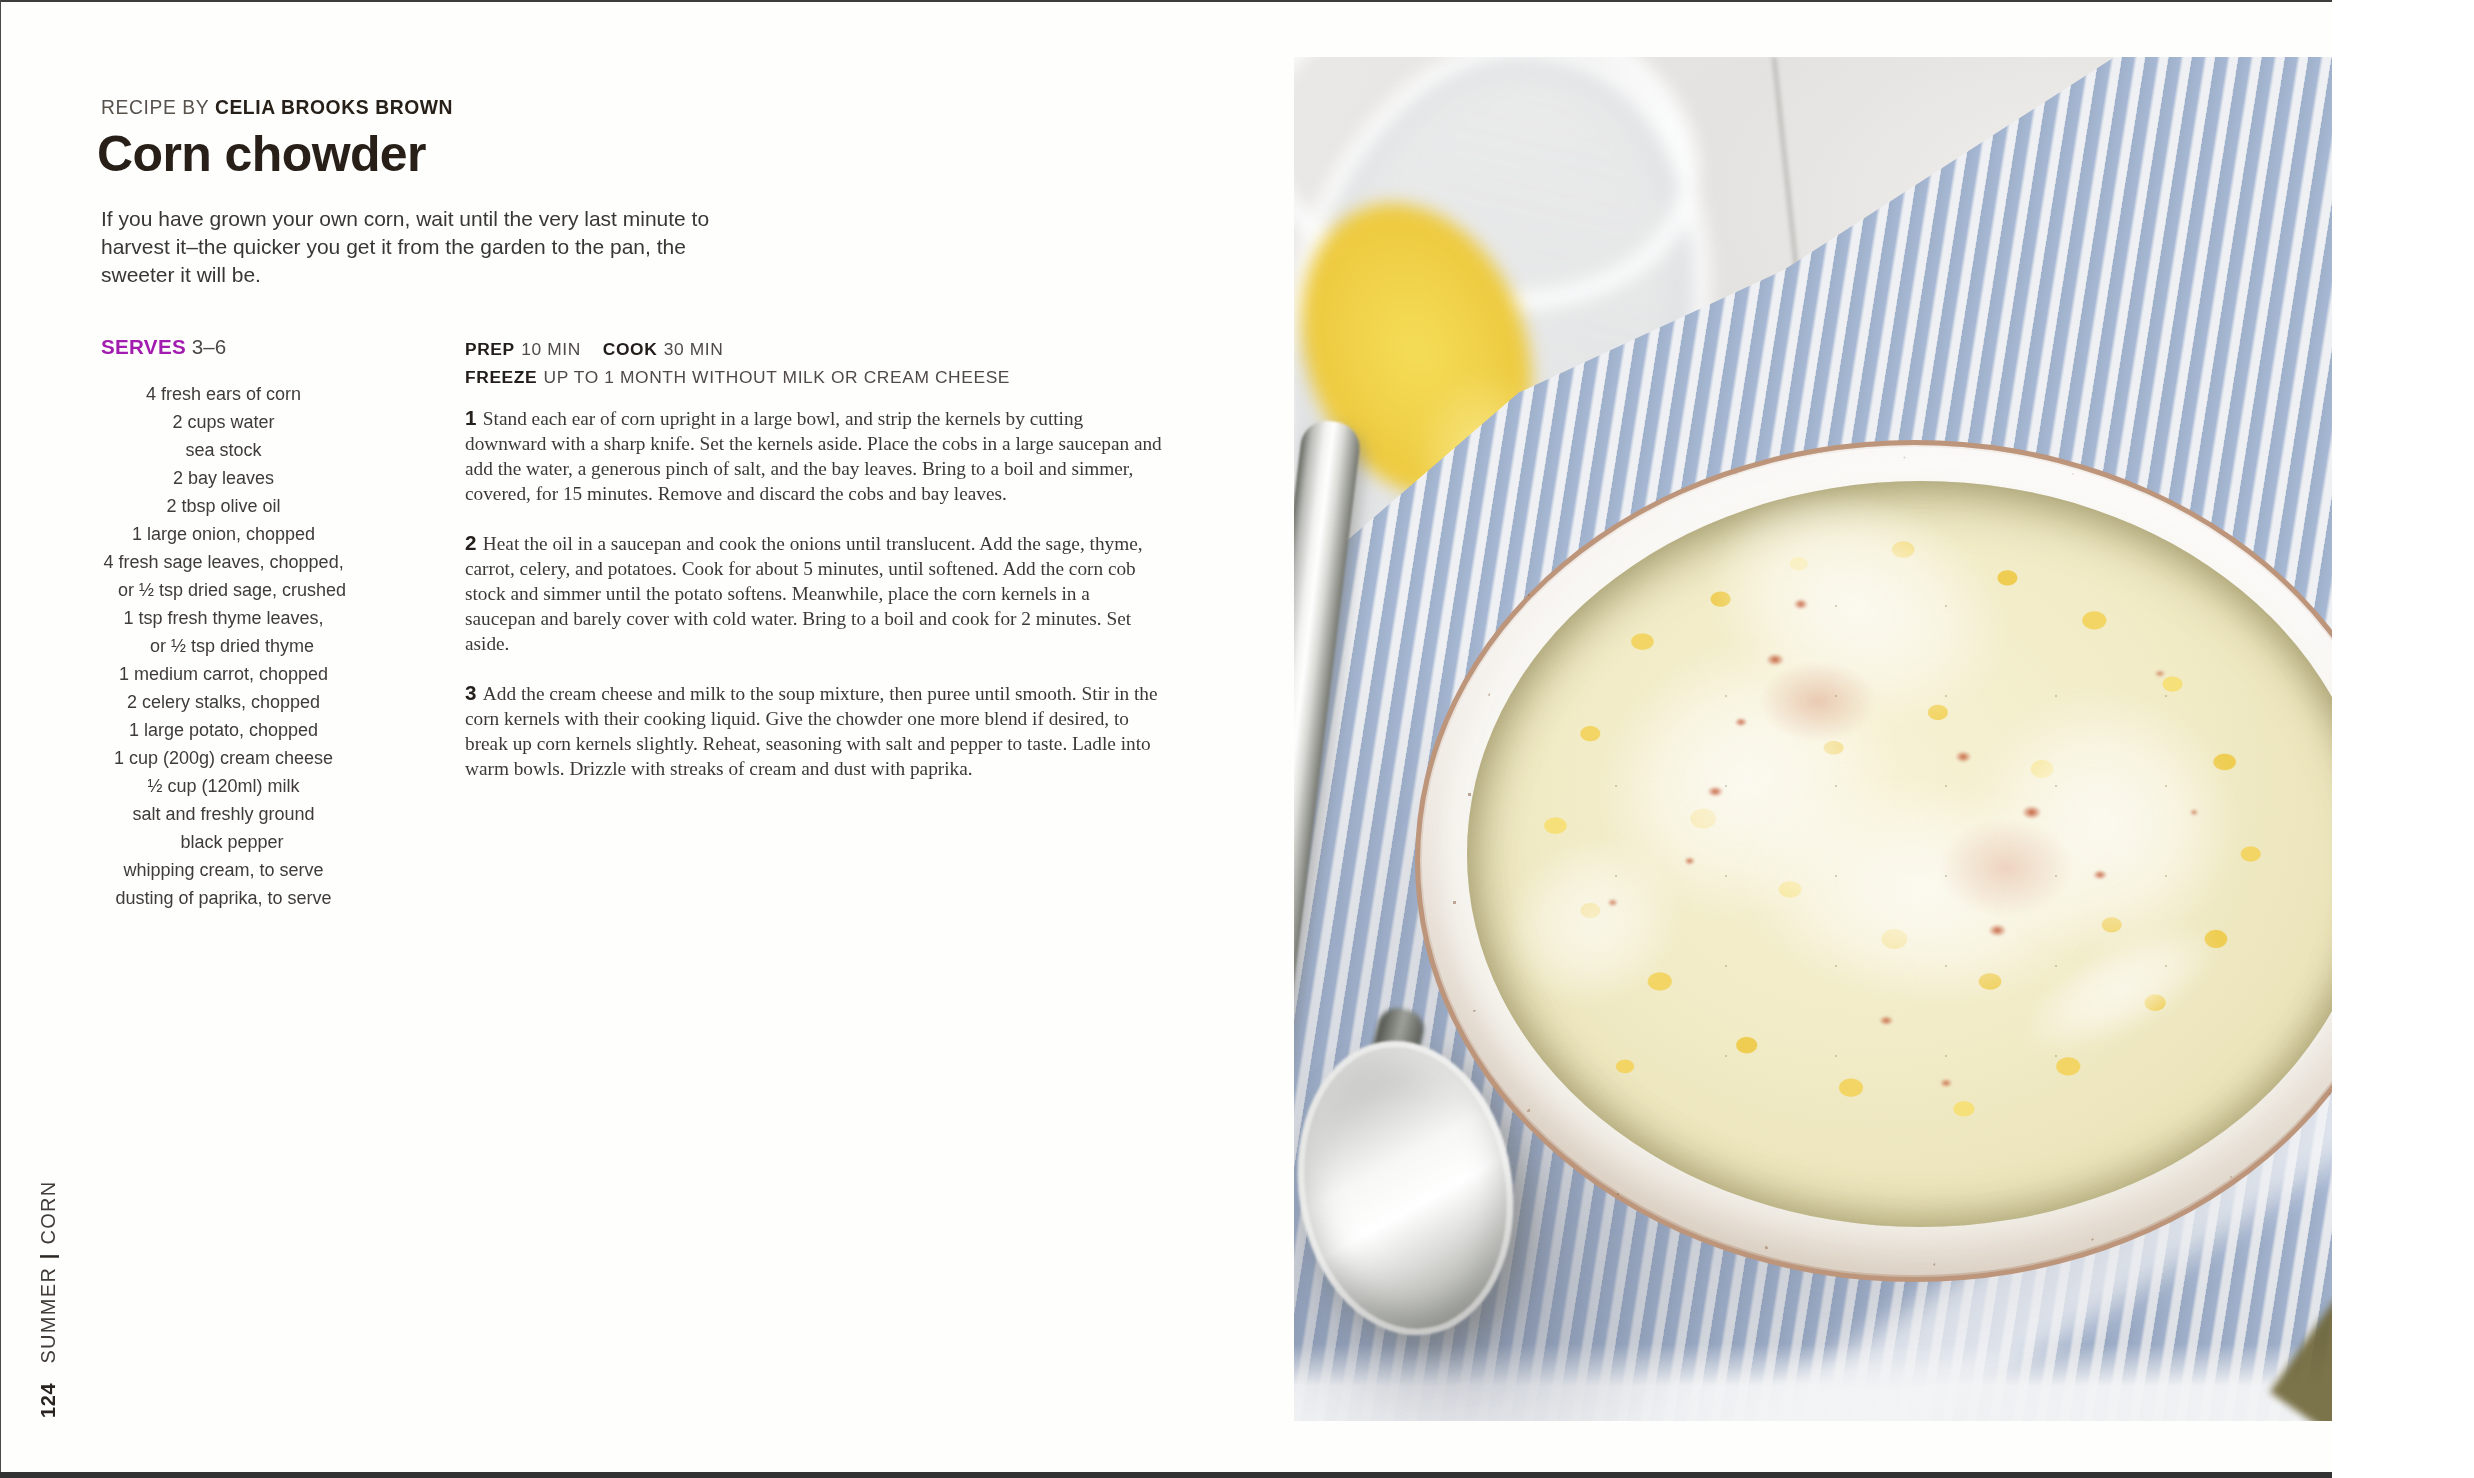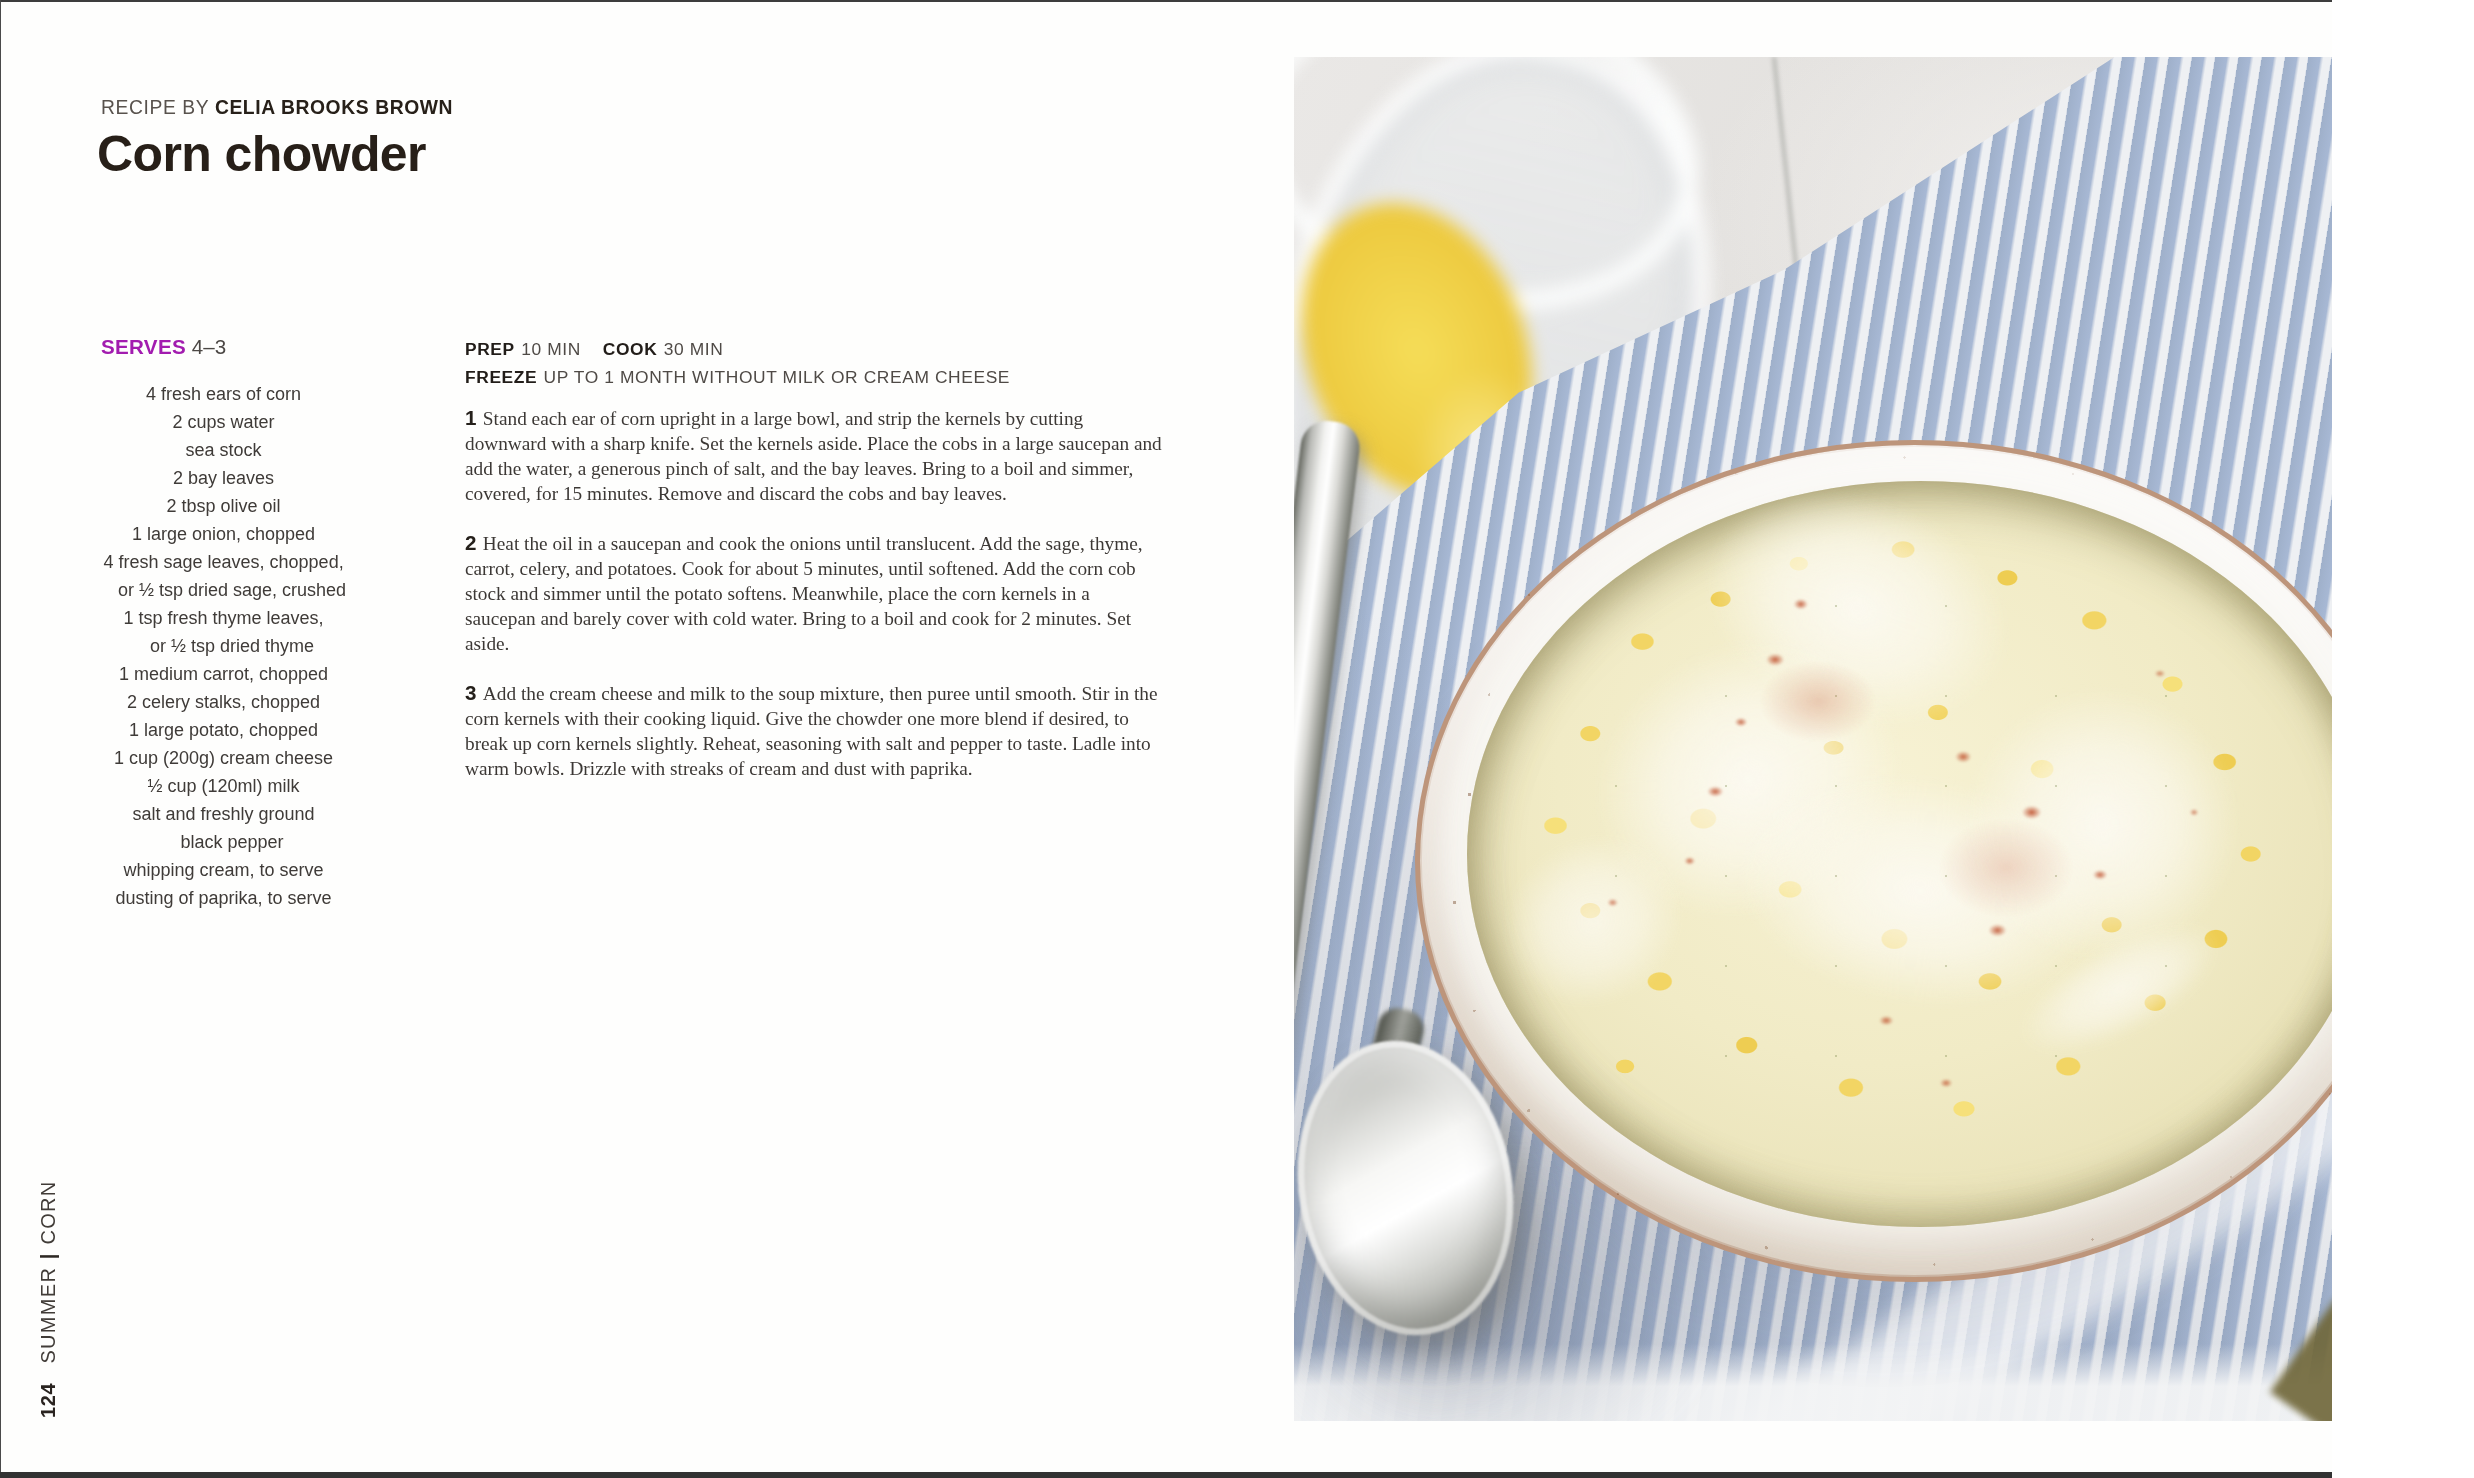--- a/index.html
+++ b/index.html
@@ -172,24 +172,29 @@
 
 <div class="page">
   <div class="frame-top"></div>
   <div class="frame-left"></div>
   <div class="frame-bottom"></div>
 
   <div class="kicker"><span>RECIPE BY </span><b>CELIA BROOKS BROWN</b></div>
 
   <div class="title">Corn chowder</div>
 
+  <div class="intro">
+    <div>If you have grown your own corn, wait until the very last minute to</div>
+    <div>harvest it–the quicker you get it from the garden to the pan, the</div>
+    <div>sweeter it will be.</div>
+  </div>
 
   <div class="serves">
     <span class="lbl">SERVES</span>
-    <span>4–3</span>
+    <span>3–6</span>
   </div>
 
   <div class="ingredients">
     <div class="ing">4 fresh ears of corn</div>
     <div class="ing">2 cups water</div>
     <div class="ing">sea stock</div>
     <div class="ing">2 bay leaves</div>
     <div class="ing">2 tbsp olive oil</div>
     <div class="ing">1 large onion, chopped</div>
     <div class="ing">4 fresh sage leaves, chopped,</div>

